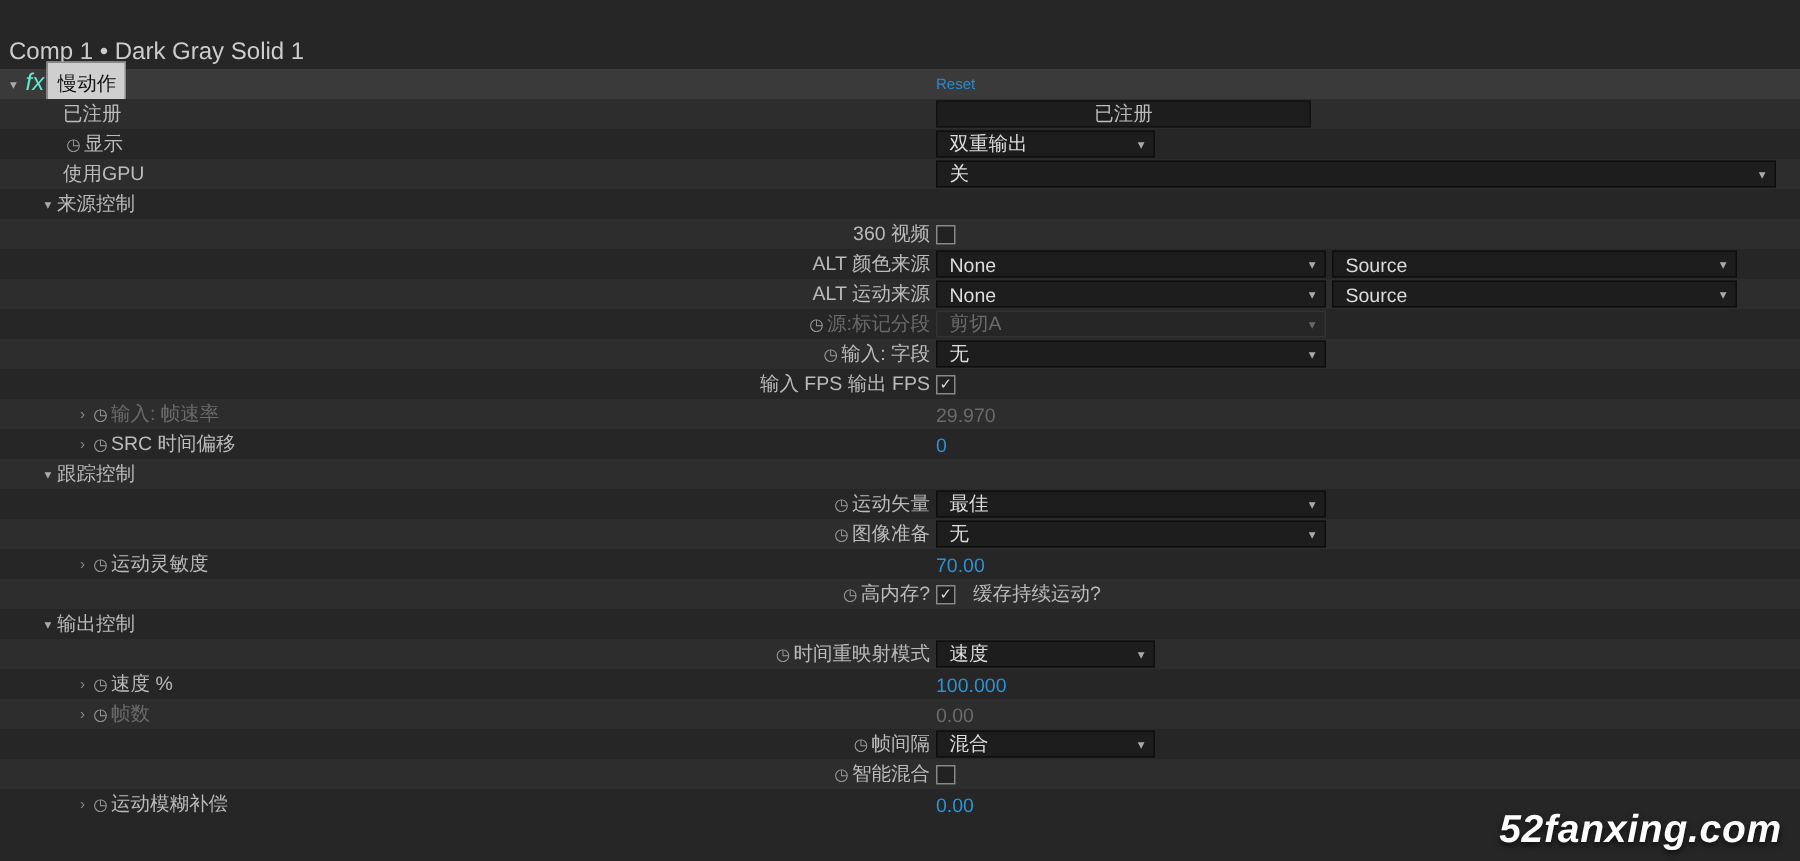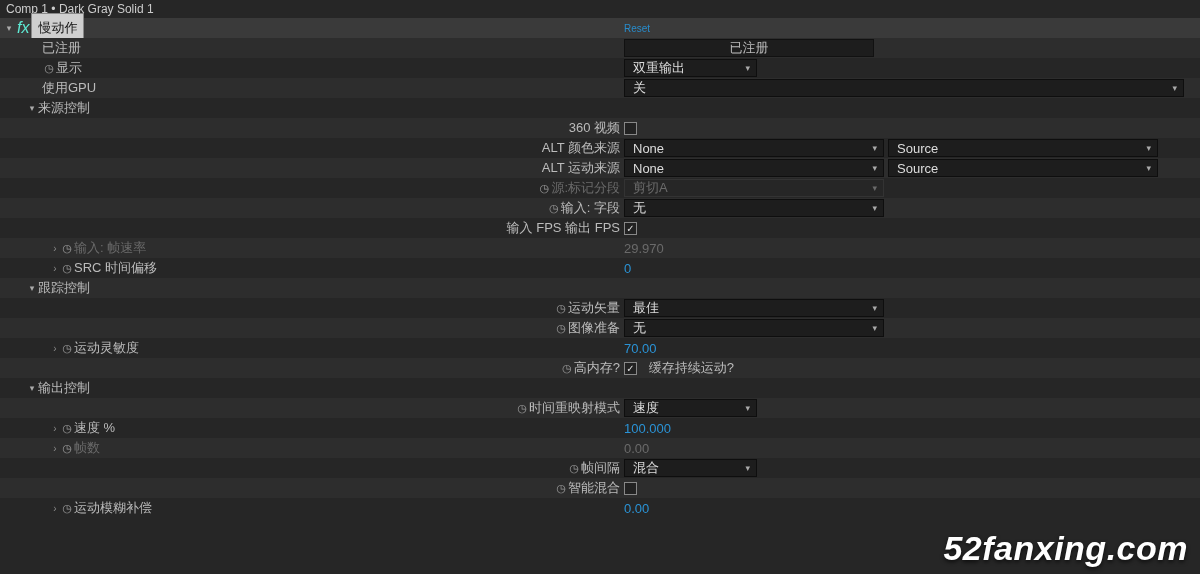--- a/index.html
+++ b/index.html
@@ -1,44 +1,44 @@
 <!DOCTYPE html>
 <html><head>
 <meta charset="utf-8">
 <style>
   * { margin: 0; padding: 0; box-sizing: border-box; font-family: "Segoe UI", Arial, sans-serif; }
   body { background: #262626; color: #bbb; font-size: 13px; width: 1200px; height: 574px; overflow: hidden; user-select: none; }
-  .tabbar { padding: 2px 6px; font-size: 12px; color: #ccc; }
+  .tabbar { padding: 2px 6px; font-size: 16px; color: #ccc; margin-top: 24px; }
   .panel { display: grid; grid-template-columns: 620px 1fr; }
   .row { display: contents; }
   .lcell, .rcell { height: 20px; display: flex; align-items: center; }
   .odd .lcell, .odd .rcell { background: #2d2d2d; }
   .lcell { padding-left: 0; }
   .rcell { padding-left: 4px; gap: 4px; }
   .tw { width: 12px; display: inline-flex; justify-content: center; font-size: 9px; color: #aaa; cursor: pointer; }
   .sp1 { padding-left: 3px; }
   .sp2 { padding-left: 26px; }
   .sp3 { padding-left: 42px; }
   .sp3b { padding-left: 50px; }
   .sp4 { padding-left: 58px; justify-content: flex-end; }
   .fx { font-style: italic; color: #5eead4; font-size: 16px; padding: 0 2px; }
   .effectname { background: #cfcfcf; color: #111; padding: 0 6px; height: 31px; display: inline-flex; align-items: center; border: 1px solid #888; }
   .effecthead .lcell, .effecthead .rcell { background: #3a3a3a; }
   .reset { color: #288ccc; font-size: 10px; cursor: pointer; }
   .text-input { background: #1d1d1d; border: 1px solid #111; color: #bbb; height: 18px; padding: 0 8px; min-width: 250px; display: inline-flex; align-items: center; justify-content: center; }
   .dd { background: #1d1d1d; border: 1px solid #0e0e0e; color: #ddd; height: 18px; padding: 0 6px 0 8px; display: inline-flex; align-items: center; justify-content: space-between; cursor: pointer; }
-  .ddw-a { width: 260px; } .ddw-b { width: 270px; } .ddw-c { width: 133px; } .ddw-full { width: 560px; }
+  .ddw-a { width: 260px; } .ddw-b { width: 270px; } .ddw-c { width: 146px; } .ddw-full { width: 560px; }
   .caret { font-size: 9px; color: #aaa; }
   .chk { width: 13px; height: 13px; border: 1px solid #888; background: #222; display: inline-flex; align-items: center; justify-content: center; font-size: 10px; color: #ddd; cursor: pointer; }
   .blue { color: #2a93d6; cursor: pointer; }
   .dimmed { color: #6a6a6a; }
   .dimdd { background: #262626; border: 1px solid #333; color: #6a6a6a; }
   .stop { display: inline-flex; width: 14px; justify-content: center; font-size: 11px; color: #999; }
   .armark { width: 10px; display: inline-flex; justify-content: center; color: #888; font-size: 10px; }
-  .watermark { position: fixed; right: 12px; bottom: 6px; color: #fff; font-size: 34px; font-weight: 700; font-style: italic; letter-spacing: 0.5px; text-shadow: 0 2px 4px rgba(0,0,0,0.7); }
+  .watermark { position: fixed; right: 12px; bottom: 6px; color: #fff; font-size: 26px; font-weight: 700; font-style: italic; letter-spacing: 0.5px; text-shadow: 0 2px 4px rgba(0,0,0,0.7); }
 </style>
 </head>
 <body>
 
 <div class="tabbar">Comp 1 • Dark Gray Solid 1</div>
 
 <div class="panel">
 
   <div class="row effecthead">
     <div class="lcell sp1">

